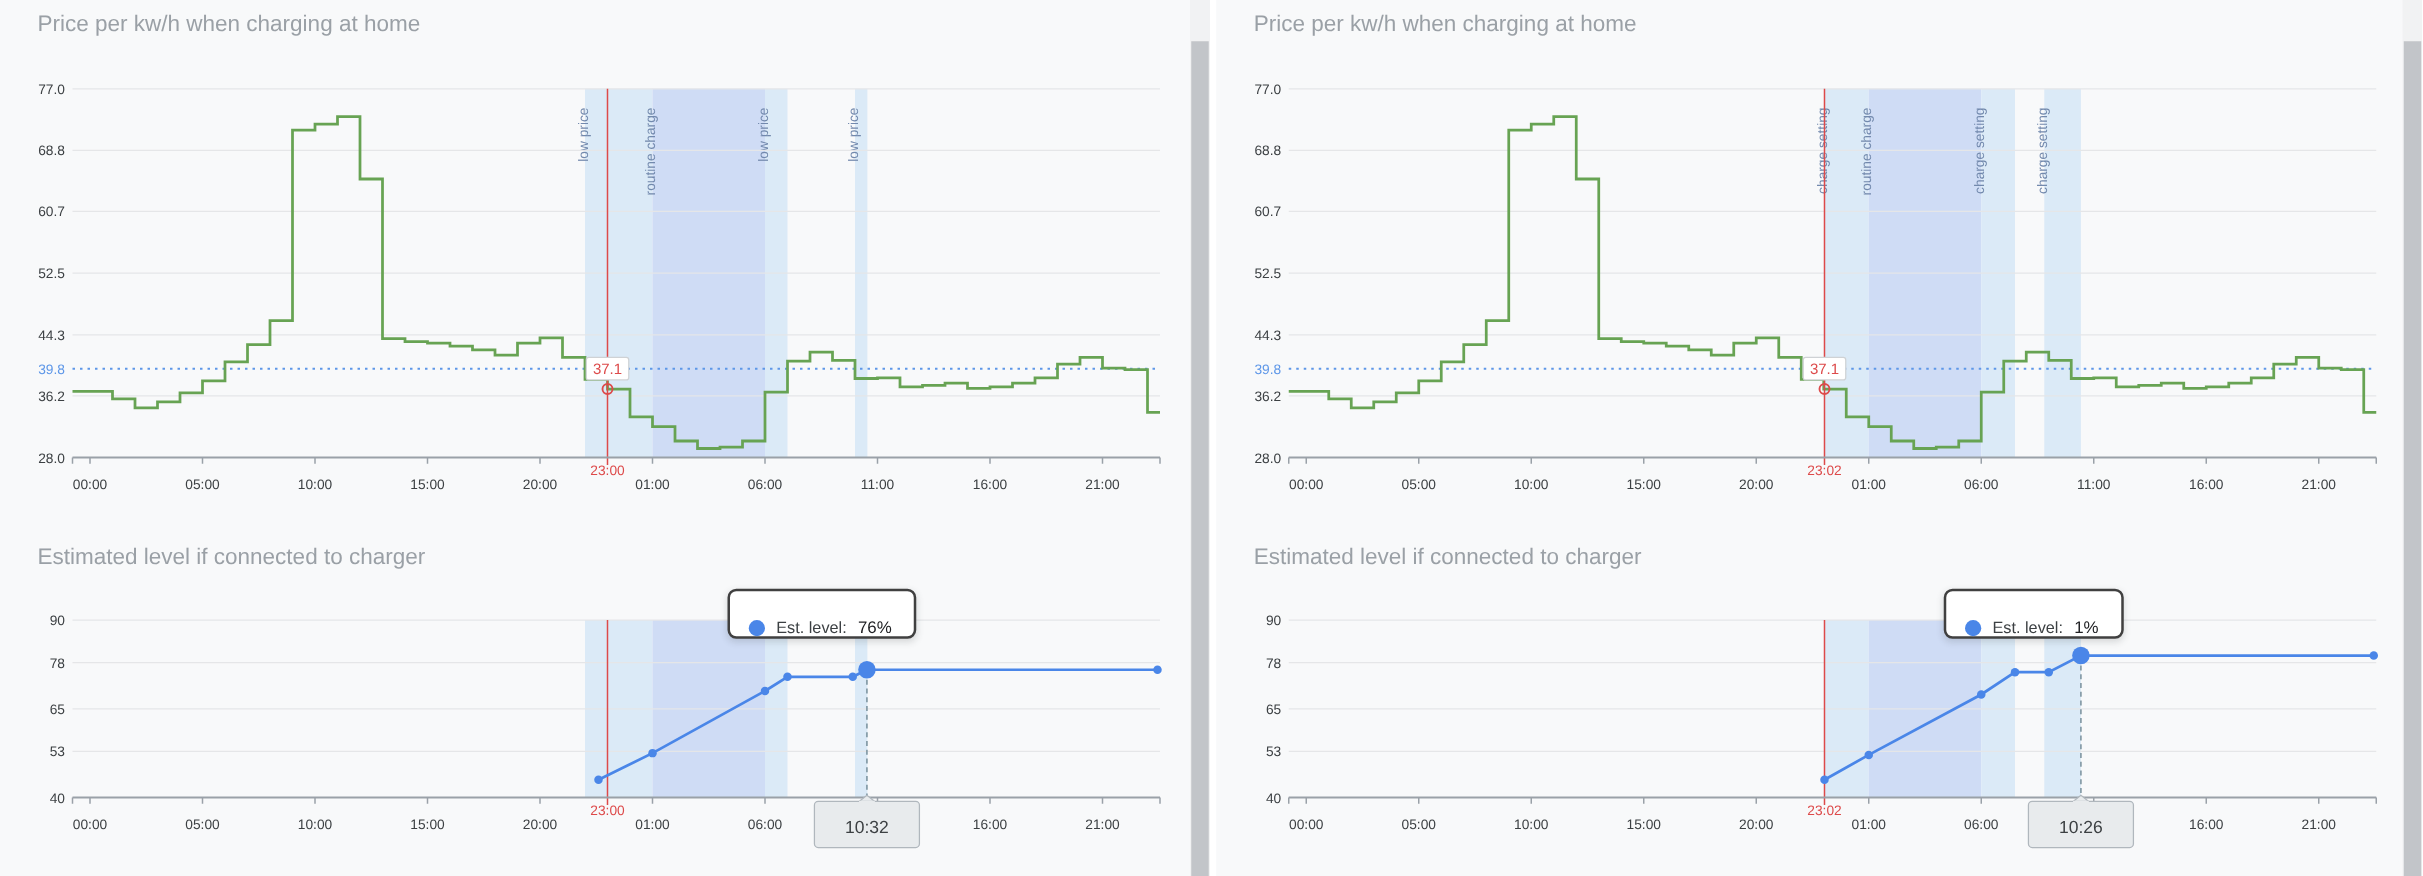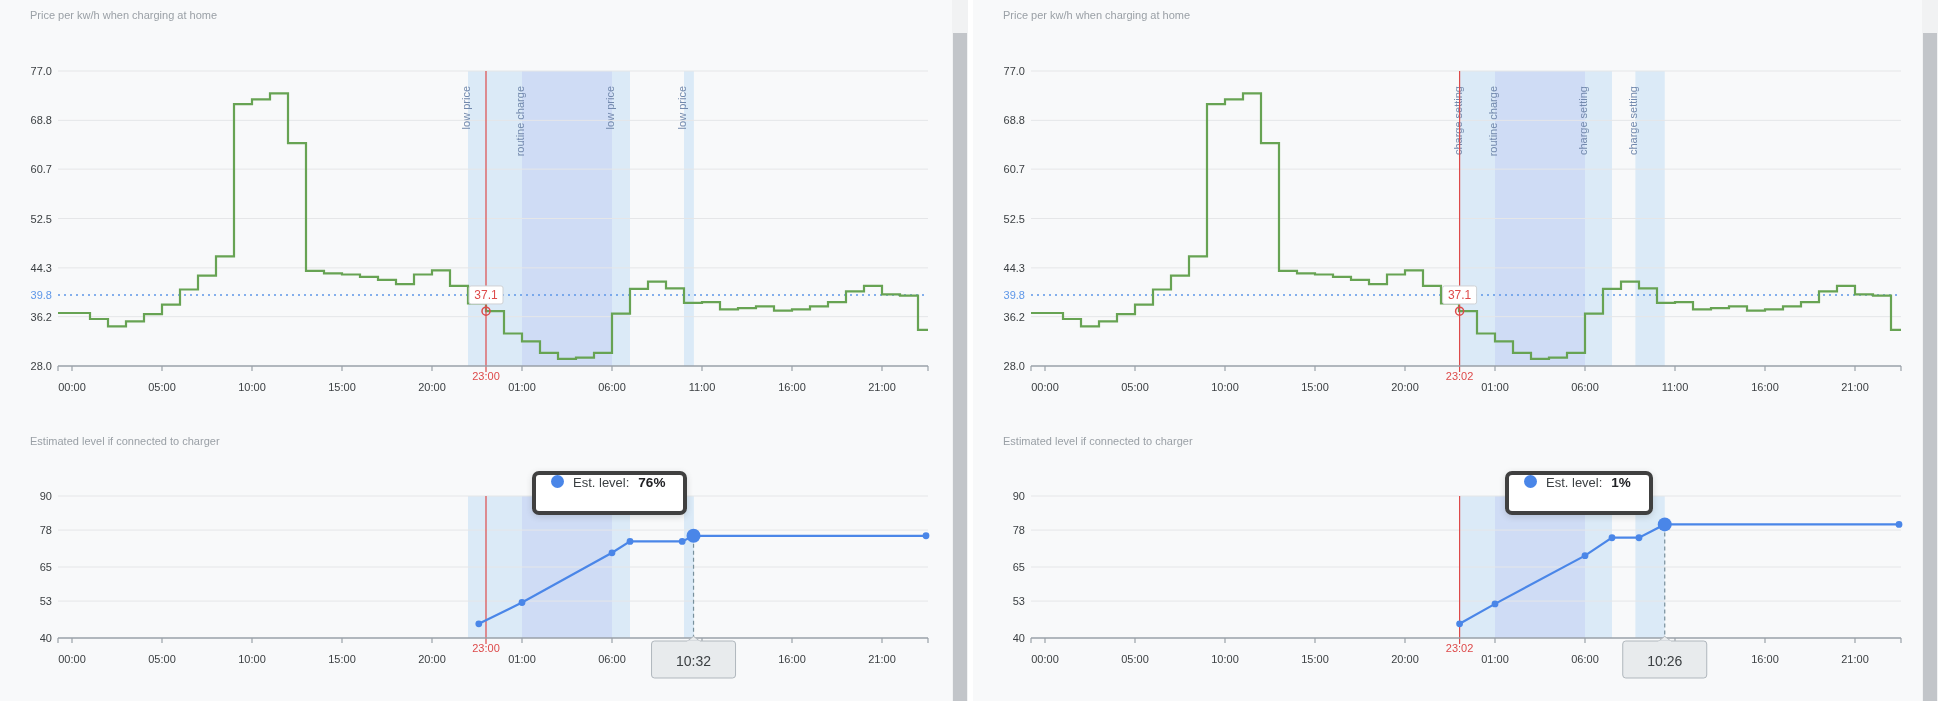--- a/index.html
+++ b/index.html
@@ -1,24 +1,24 @@
 <!DOCTYPE html>
 <html><head>
 <meta charset="utf-8">
 <style>
   html,body{margin:0;padding:0;background:#ffffff;font-family:"Liberation Sans",sans-serif;}
   .stage{position:relative;width:1938px;height:701px;overflow:hidden;background:#ffffff;}
   .panel{position:absolute;top:0;height:701px;background:#f8f9fa;}
-  .chart-title{position:absolute;left:30px;margin:0;font-size:11px;font-weight:400;color:#9aa0a6;white-space:nowrap;}
+  .chart-title{position:absolute;left:30px;margin:0;font-size:18px;font-weight:400;color:#9aa0a6;white-space:nowrap;}
   .chart-canvas{position:absolute;left:0;top:0;}
-  .tooltip{position:absolute;left:532px;top:471px;height:36px;display:flex;align-items:flex-start;gap:9px;
-    padding:0 18px 0 15px;background:#ffffff;border:4px solid #404040;border-radius:7px;
+  .tooltip{position:absolute;left:582px;top:471px;height:36px;display:flex;align-items:flex-end;gap:9px;
+    padding:0 18px 0 15px;background:#ffffff;border:2px solid #404040;border-radius:7px;
     box-shadow:0 2px 6px rgba(60,64,67,.18);font-size:13px;color:#3c4043;z-index:5;white-space:nowrap;}
   .tt-dot{display:inline-block;width:13px;height:13px;border-radius:50%;background:#4a86e8;}
-  .tt-value{font-weight:bold;color:#202124;font-size:13.5px;}
+  .tt-value{font-weight:normal;color:#202124;font-size:13.5px;}
   .scrollbar{position:absolute;right:0;top:0;width:16px;height:701px;background:#f1f2f3;}
   .scroll-thumb{position:absolute;left:1px;top:33px;width:14px;height:668px;background:#c2c5c9;}
   svg text{font-family:"Liberation Sans",sans-serif;}
 </style>
 </head>
 <body>
 
 <div class="stage">
 
   <section class="panel" id="panel-0" style="left:0;width:968px">

